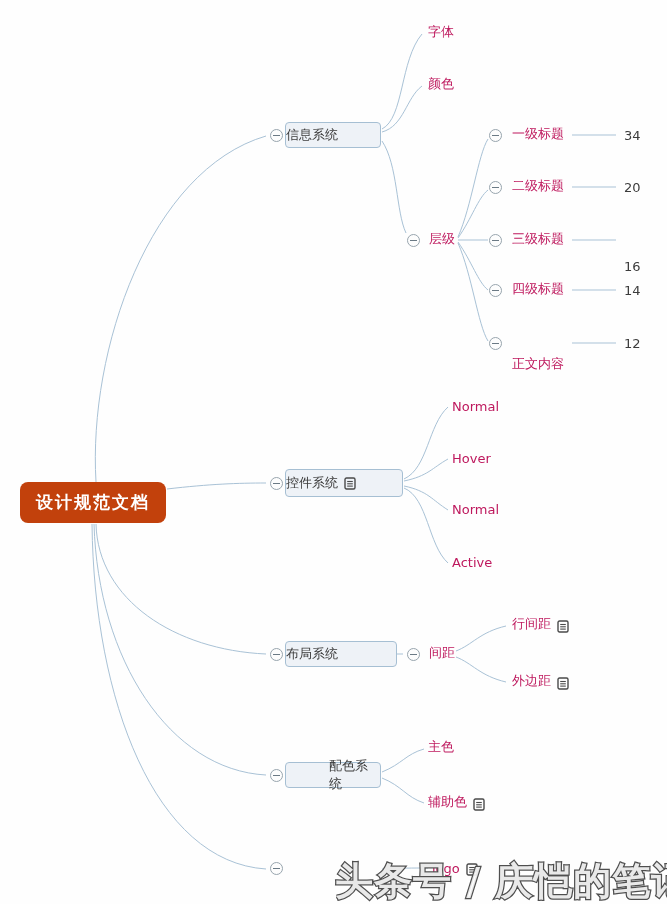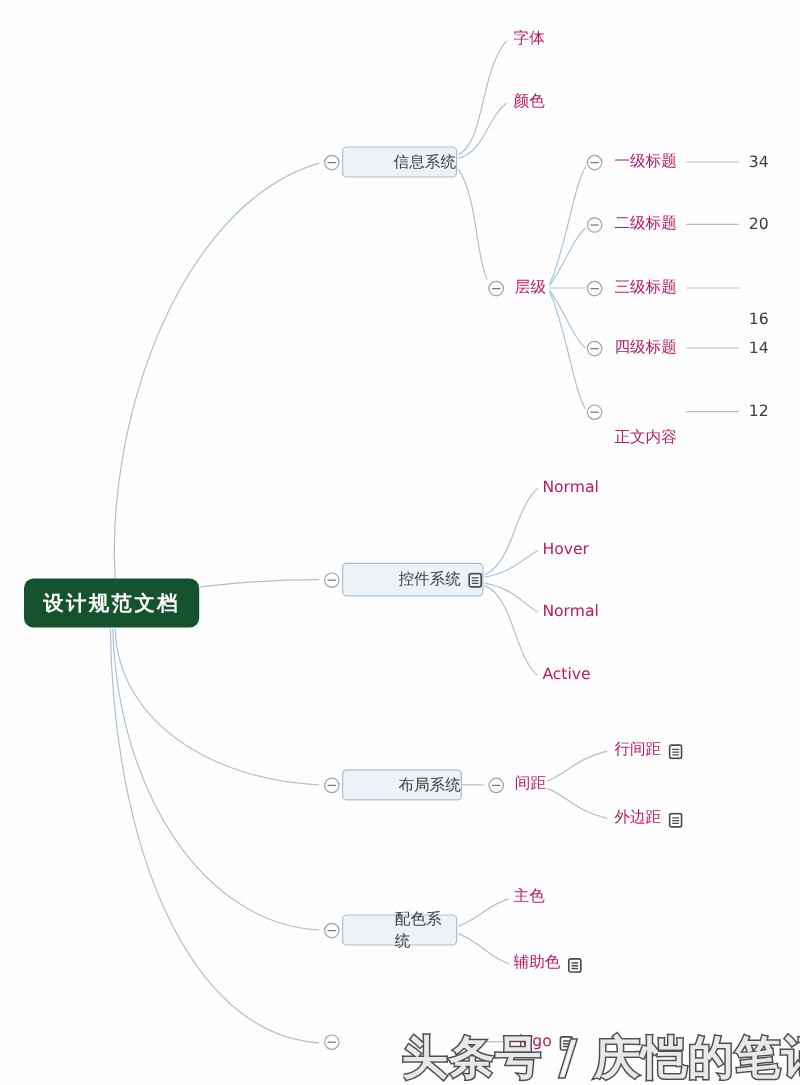--- a/index.html
+++ b/index.html
@@ -3,24 +3,24 @@
 <meta charset="utf-8">
 <style>
   html,body{margin:0;padding:0;}
   body{background:#ffffff;font-family:"DejaVu Sans","Liberation Sans",sans-serif;}
   .canvas{position:relative;width:667px;height:904px;background:#fefefe;overflow:hidden;}
   svg.wires{position:absolute;left:0;top:0;z-index:1;}
   svg.wires path{stroke:#a9c2d6;stroke-width:1;fill:none;}
 
   .node-box{position:absolute;z-index:2;box-sizing:border-box;
     background:#eef2f7;border:1px solid #a6bfd3;border-radius:4px;
-    display:flex;align-items:center;justify-content:flex-end;gap:6px;
+    display:flex;align-items:center;justify-content:flex-start;gap:6px;
     font-size:13px;color:#3c3c3c;}
   .root-box{position:absolute;z-index:2;box-sizing:border-box;
-    background:#14532d;border-radius:8px;
+    background:#c2410c;border-radius:8px;
     display:flex;align-items:center;justify-content:center;
     font-size:17px;font-weight:600;letter-spacing:2px;color:#ffffff;}
   .leaf{position:absolute;z-index:2;height:16px;display:flex;align-items:flex-end;gap:6px;
     font-size:13px;color:#be185d;white-space:nowrap;}
   .num{position:absolute;z-index:2;height:16px;display:flex;align-items:center;
     font-size:13px;color:#3c3c3c;}
 
   .minus{position:absolute;z-index:3;width:13px;height:13px;box-sizing:border-box;
     border:1px solid #98a5ae;border-radius:50%;background:#fdfdfd;
     display:flex;align-items:center;justify-content:center;}
@@ -135,21 +135,21 @@
     <span>14</span>
   </div>
 
   <div class="leaf" style="left:512px;top:335px;margin-top:22px;">
     <span>正文内容</span>
   </div>
   <div class="num" style="left:624px;top:335px;">
     <span>12</span>
   </div>
 
-  <div class="node-box" style="left:285px;top:469px;width:118px;height:28px;padding-left:32px;">
+  <div class="node-box" style="left:285px;top:469px;width:118px;height:28px;">
     <span>控件系统</span>
     <svg class="note-svg" width="12" height="13" viewBox="0 0 12 13">
       <rect x="1" y="1" width="10" height="11" rx="1.5" fill="none" stroke="#4a4a4a" stroke-width="1.4"></rect>
       <line x1="3.2" y1="4.5" x2="8.8" y2="4.5" stroke="#4a4a4a" stroke-width="1.1"></line>
       <line x1="3.2" y1="6.8" x2="8.8" y2="6.8" stroke="#4a4a4a" stroke-width="1.1"></line>
       <line x1="3.2" y1="9.1" x2="8.8" y2="9.1" stroke="#4a4a4a" stroke-width="1.1"></line>
     </svg>
   </div>
   <div class="leaf" style="left:452px;top:398px;">
     <span>Normal</span>
@@ -157,21 +157,21 @@
   <div class="leaf" style="left:452px;top:450px;">
     <span>Hover</span>
   </div>
   <div class="leaf" style="left:452px;top:501px;">
     <span>Normal</span>
   </div>
   <div class="leaf" style="left:452px;top:554px;">
     <span>Active</span>
   </div>
 
-  <div class="node-box" style="left:285px;top:641px;width:100px;height:26px;">
+  <div class="node-box" style="left:285px;top:641px;width:112px;height:26px;">
     <span>布局系统</span>
   </div>
   <span class="minus" style="left:407px;top:648px;"></span>
   <div class="leaf" style="left:429px;top:646px;">
     <span>间距</span>
   </div>
   <div class="leaf" style="left:512px;top:617px;">
     <span>行间距</span>
     <svg class="note-svg" width="12" height="13" viewBox="0 0 12 13">
       <rect x="1" y="1" width="10" height="11" rx="1.5" fill="none" stroke="#4a4a4a" stroke-width="1.4"></rect>

